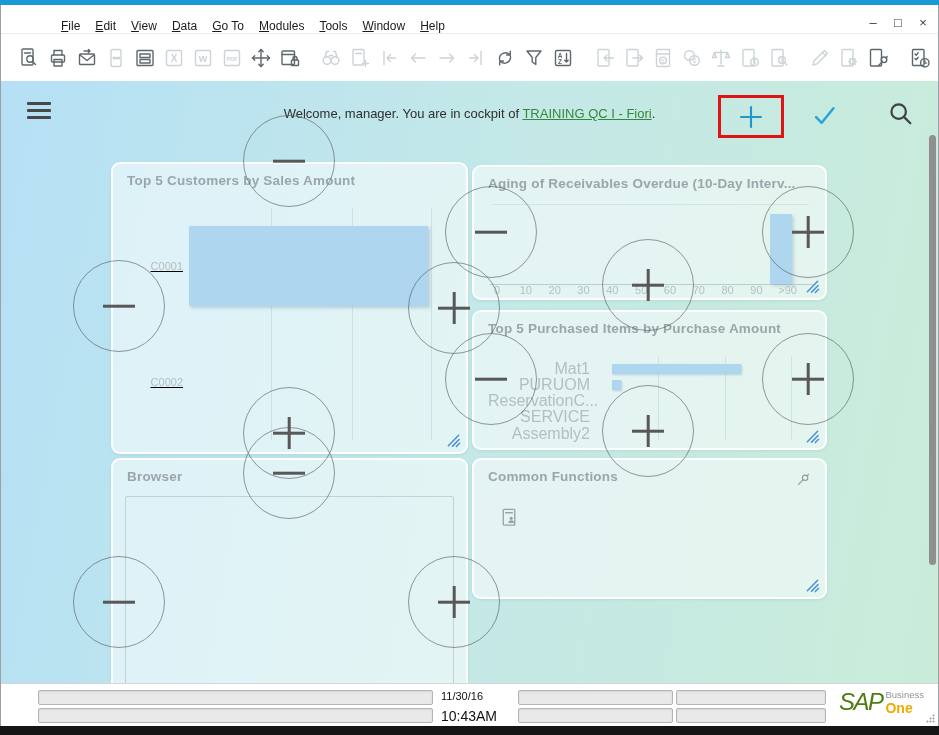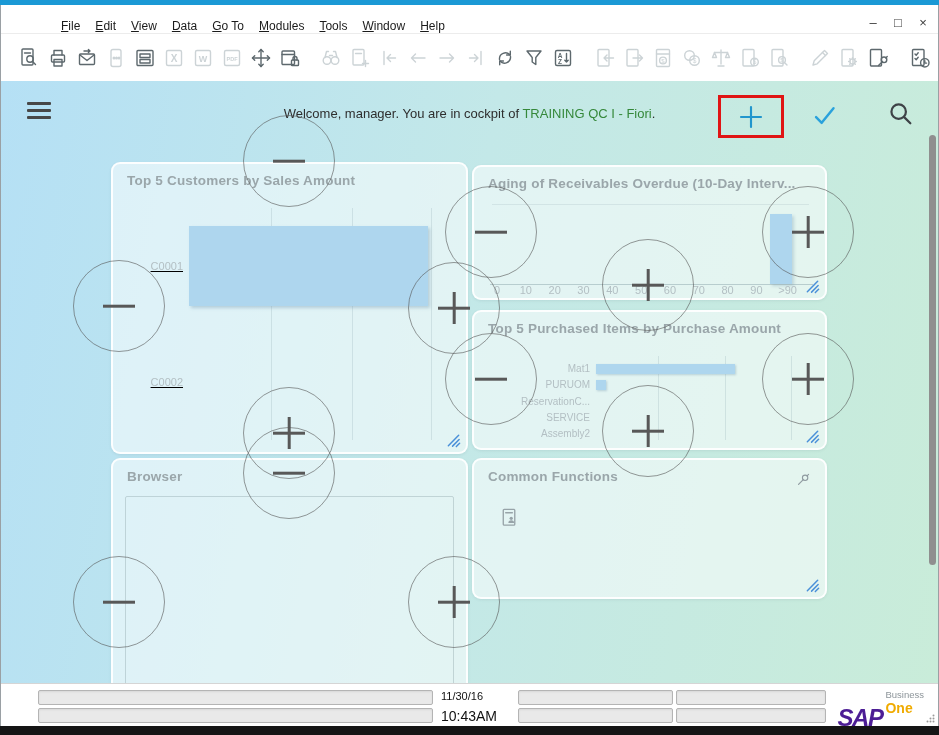--- a/index.html
+++ b/index.html
@@ -26,21 +26,21 @@
   .tb-icon svg{width:100%;height:100%;}
   svg.lineart, .tb-icon svg, svg.rh, .hdr-ic svg, .mini-ic svg{
       stroke:currentColor;fill:none;stroke-width:1.4;stroke-linecap:round;stroke-linejoin:round;}
   
   .cockpit{position:absolute;top:81px;left:1px;right:1px;bottom:51px;overflow:hidden;
            background:linear-gradient(100deg,#b5e0f5 0%,#c3e8e8 48%,#c9ecd9 100%);}
   .hamburger{position:absolute;left:26px;top:21px;width:24px;height:17px;display:flex;
              flex-direction:column;justify-content:space-between;cursor:pointer;}
   .hamburger i{display:block;height:2.6px;background:#474747;border-radius:1px;}
   .welcome{position:absolute;left:0;right:0;top:25px;text-align:center;font-size:13px;color:#2e2e2e;}
-  .welcome a{color:#35883a;cursor:pointer;}
+  .welcome a{color:#35883a;text-decoration:underline;cursor:pointer;}
   .hl-box{position:absolute;left:717px;top:14px;width:60px;height:37px;
           border:3px solid #e01414;display:flex;align-items:center;justify-content:center;}
   .hdr-ic{position:absolute;display:block;}
   .hdr-plus{width:30px;height:30px;color:#2196cd;}
   .hdr-check{left:810px;top:21px;width:27px;height:27px;color:#2aa2dc;}
   .hdr-check svg{stroke-width:2.2;}
   .hdr-search{left:886px;top:19px;width:28px;height:28px;color:#3e4347;}
   .hdr-search svg{stroke-width:1.9;}
   .vscroll{position:absolute;right:2px;top:54px;width:7px;height:430px;background:#8f8f8f;border-radius:4px;}
   
@@ -68,21 +68,21 @@
   .aging-barwrap{position:absolute;left:296px;bottom:14px;width:22px;height:70px;}
   .aging-bar{position:absolute;left:0;bottom:0;width:100%;background:#aed6ee;
              box-shadow:2px 2px 3px rgba(100,140,165,.3);}
   .aging-ticks{position:absolute;left:16px;right:28px;bottom:2px;display:flex;
                justify-content:space-between;}
   .tick{font-size:11px;color:#b3bfc3;min-width:14px;text-align:center;}
   
   .pur-plot{position:absolute;left:14px;right:24px;top:50px;bottom:8px;
             display:flex;flex-direction:column;justify-content:space-between;}
   .prow{display:flex;align-items:center;height:13px;}
-  .plabel{width:102px;text-align:right;padding-right:6px;font-size:10px;color:#b3bfc3;flex:none;
+  .plabel{width:102px;text-align:right;padding-right:22px;font-size:16px;color:#b3bfc3;flex:none;
           white-space:nowrap;overflow:hidden;}
   .ptrack{flex:1;position:relative;height:10px;}
   .pbar{position:absolute;left:0;top:0;height:100%;background:#aed6ee;
         box-shadow:1px 1px 2px rgba(100,140,165,.35);}
   .pur-grid{position:absolute;left:122px;right:24px;top:44px;bottom:8px;}
   
   .browser-frame{position:absolute;left:12px;right:12px;top:36px;bottom:-4px;
                  border:1px solid rgba(150,172,178,.45);border-radius:2px;}
   
   .mini-ic{position:absolute;}
@@ -103,21 +103,21 @@
           box-shadow:inset 0 1px 2px rgba(0,0,0,.08);}
   .sf1{left:37px;top:6px;width:393px;}
   .sf2{left:37px;top:24px;width:393px;}
   .sf3{left:517px;top:6px;width:153px;}
   .sf4{left:675px;top:6px;width:148px;}
   .sf5{left:517px;top:24px;width:153px;}
   .sf6{left:675px;top:24px;width:148px;}
   .sdate{position:absolute;left:440px;top:6px;font-size:11px;color:#111;}
   .stime{position:absolute;left:440px;top:24px;font-size:14px;color:#111;}
   .sap-logo{position:absolute;right:14px;top:6px;display:flex;align-items:flex-start;line-height:1;}
-  .sap-word{font-size:24px;font-weight:bold;font-style:italic;color:#4c1d95;letter-spacing:-1.5px;margin-top:16px;}
+  .sap-word{font-size:24px;font-weight:normal;font-style:italic;color:#4d7c0f;letter-spacing:-1.5px;}
   .sap-col{margin-left:3px;display:flex;flex-direction:column;}
   .sap-business{font-size:9.5px;color:#8d959a;}
   .sap-one{font-size:14px;font-weight:bold;color:#f0ab00;margin-top:1px;}
   .grip{position:absolute;right:2px;bottom:2px;width:11px;height:11px;color:#9a9a9a;}
   .bottomstrip{position:absolute;left:0;right:0;bottom:0;height:9px;background:#151515;}
 </style>
 </head>
 <body>
 
 <svg width="0" height="0" style="position:absolute">

